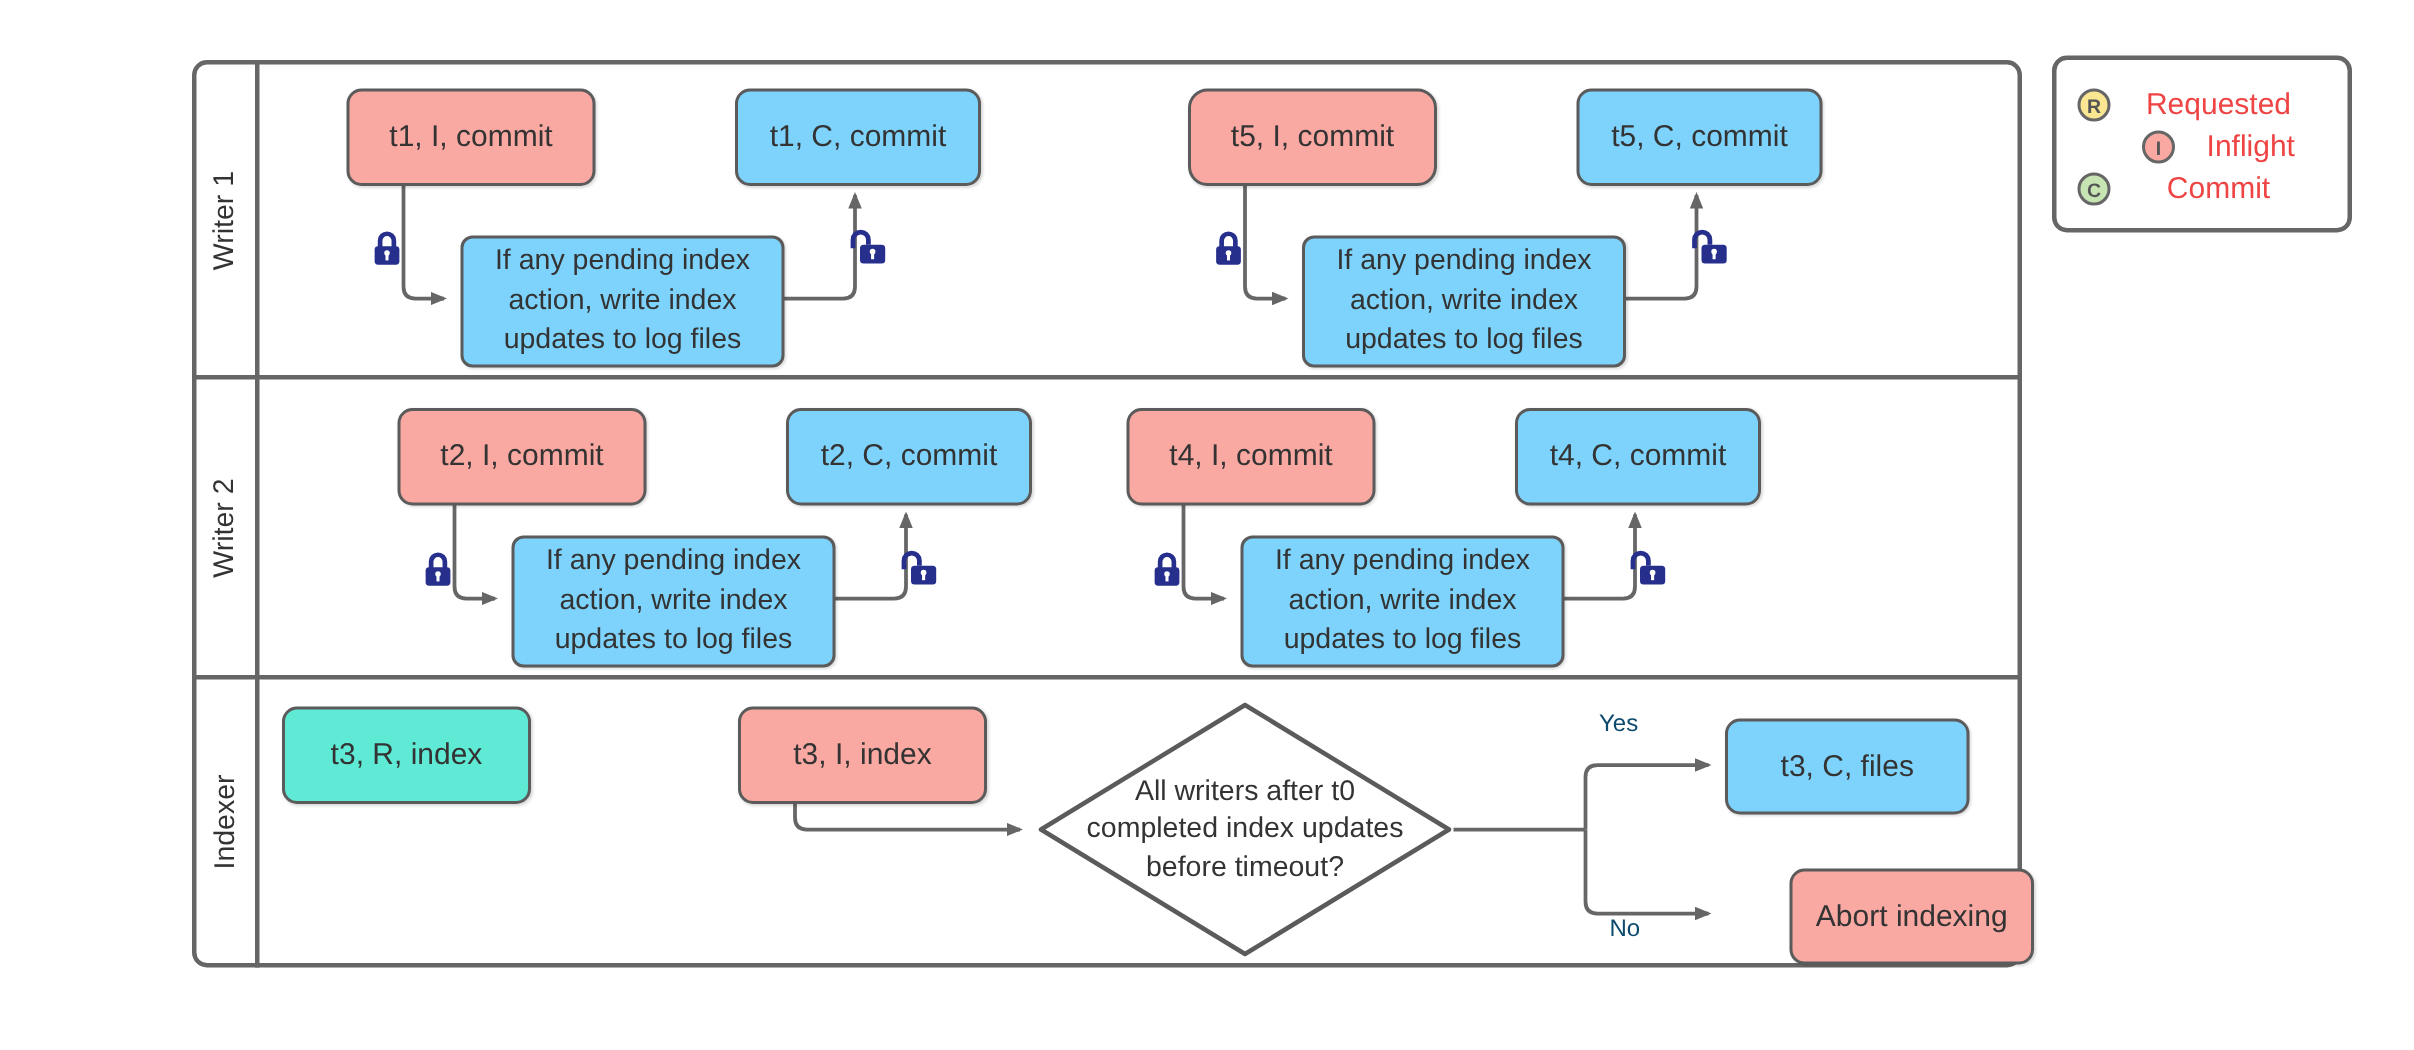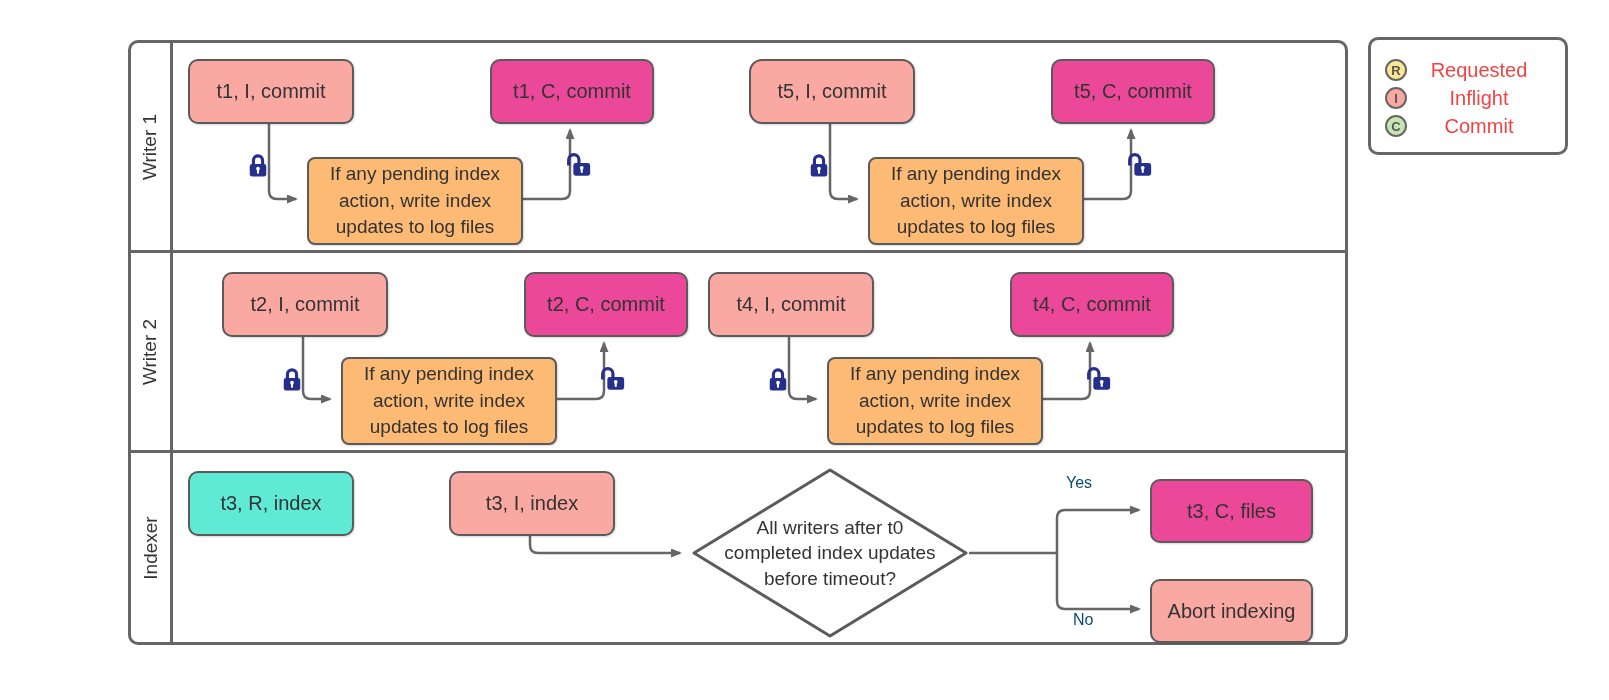--- a/index.html
+++ b/index.html
@@ -11,25 +11,25 @@
   .frame{position:absolute;left:128px;top:40px;width:1214px;height:599px;
     border:3px solid #666666;border-radius:10px;background:transparent;}
   .vline{position:absolute;left:170px;top:40px;width:3px;height:605px;background:#666666;}
   .hline{position:absolute;left:128px;width:1220px;height:3px;background:#666666;}
   .lane-label-cell{position:absolute;left:131px;width:39px;display:flex;align-items:center;justify-content:center;}
   .lane-label-cell span{transform:rotate(-90deg);white-space:nowrap;font-size:19px;color:#333;}
   
   .node{position:absolute;display:flex;align-items:center;justify-content:center;
     border:2.5px solid #5b5b5b;border-radius:10px;font-size:20px;
     box-shadow:1px 1px 2px rgba(0,0,0,0.15);text-align:center;}
-  .inflight{background:#f9a8a2;}
-  .commit{background:#ec4899;}
+  .inflight{background:#f9a8a2;margin-left:43px;}
+  .commit{background:#7dd3fc;}
   .requested{background:#5eead4;}
   .process{position:absolute;display:flex;align-items:center;justify-content:center;
-    background:#fdba74;border:2.5px solid #5b5b5b;border-radius:8px;
+    background:#7dd3fc;border:2.5px solid #5b5b5b;border-radius:8px;
     font-size:19px;line-height:1.42;text-align:center;white-space:pre-line;
     box-shadow:1px 1px 2px rgba(0,0,0,0.15);}
   
   .diamond-wrap{position:absolute;left:691px;top:468px;width:278px;height:170px;}
   .diamond-wrap svg{position:absolute;left:0;top:0;}
   .diamond-text{position:absolute;left:10px;top:0;width:258px;height:170px;
     display:flex;align-items:center;justify-content:center;text-align:center;
     font-size:19px;line-height:1.35;white-space:pre-line;}
   .edge-label{position:absolute;font-size:16px;color:#0c4a6e;}
   

